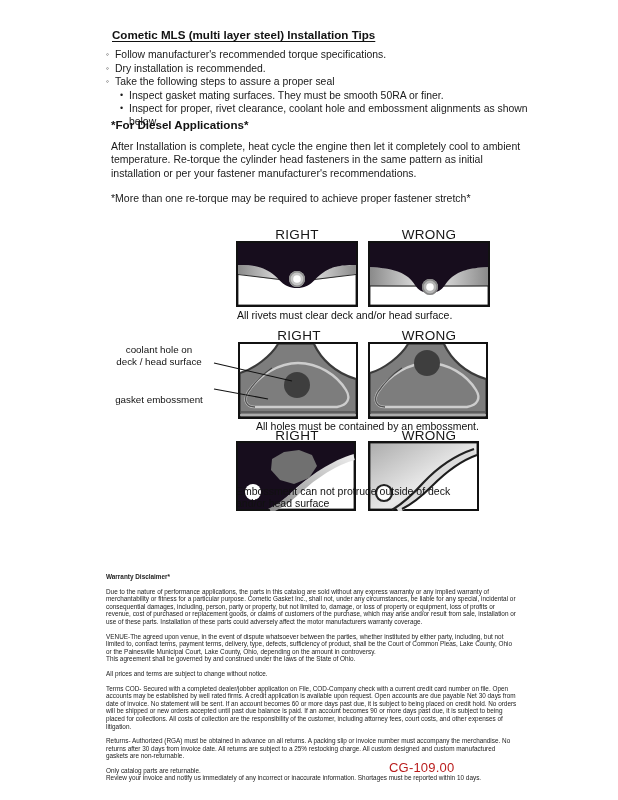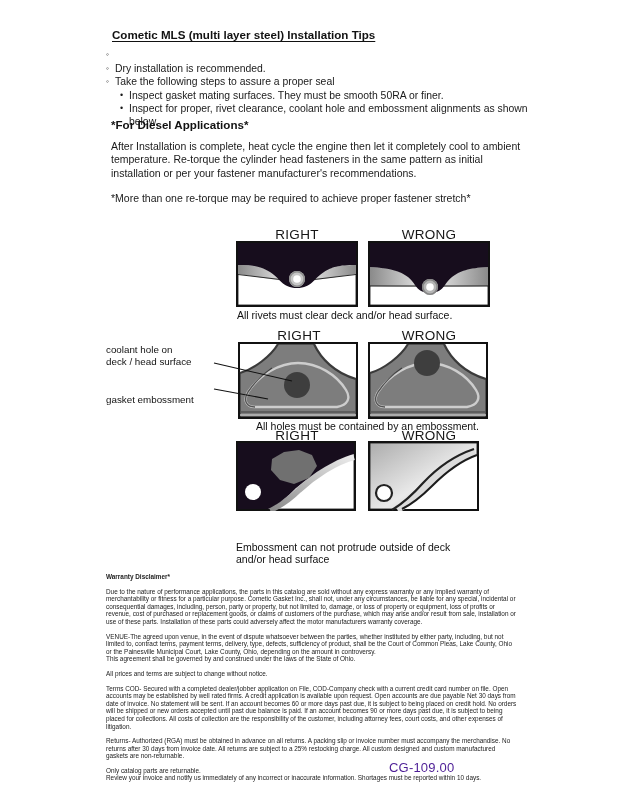--- a/index.html
+++ b/index.html
@@ -26,40 +26,41 @@
   
   .diesel-section { left:111px; top:118px; width:414px; }
   .diesel-head { font-size:11.6px; font-weight:bold; margin:0 0 9px; color:#111; }
   .diesel-section p { margin:0 0 12px; font-size:10.5px; line-height:13.3px; }
 
   
   .rw-label { position:absolute; width:122px; text-align:center; font-size:13.5px;
               letter-spacing:.3px; color:#161616; }
   .panel { position:absolute; }
   .cap { position:absolute; font-size:10.5px; line-height:11.5px; color:#111; }
-  .side-label { position:absolute; left:106px; width:106px; text-align:left;
+  .side-label { position:absolute; left:106px; width:106px; text-align:center;
                 font-size:9.8px; line-height:11.5px; color:#111; }
   .leader-svg { position:absolute; left:210px; top:355px; pointer-events:none; }
 
   
   .legal-section { left:106px; top:573px; width:412px; font-size:6.4px;
                    line-height:7.6px; color:#222; }
   .legal-section p { margin:0 0 7px; }
   .legal-head { font-weight:bold; }
 
-  .footer-code { left:389px; top:760px; font-size:13px; color:#4c1d95; letter-spacing:.2px; }
+  .footer-code { left:389px; top:760px; font-size:13px; color:#b91c1c; letter-spacing:.2px; }
 </style>
 </head>
 <body>
 
 <div class="abs tips-section">
   <h1 class="page-title">Cometic MLS (multi layer steel) Installation Tips</h1>
   <ul class="tips">
     <li class="tip">
       <span class="marker">◦</span>
+      <span>Follow manufacturer's recommended torque specifications.</span>
     </li>
     <li class="tip">
       <span class="marker">◦</span>
       <span>Dry installation is recommended.</span>
     </li>
     <li class="tip">
       <span class="marker">◦</span>
       <span>Take the following steps to assure a proper seal</span>
     </li>
     <li class="tip sub">
@@ -189,21 +190,21 @@
     </linearGradient>
   </defs>
   <rect x="1.2" y="1.2" width="108.6" height="67.6" fill="url(#band3)" stroke="#111" stroke-width="2.4"></rect>
   <path d="M29 68 C41 62 51 52 59 44 C73 29 89 17 107 11" fill="none" stroke="#dcdcdc" stroke-width="8"></path>
   <path d="M24 69 C37 61 47 51 55 42 C69 27 85 15 106 8" fill="none" stroke="#222" stroke-width="2.2"></path>
   <path d="M34 68 C46 62 56 53 64 45 C78 31 92 20 109 14 V68 Z" fill="#ffffff"></path>
   <path d="M34 68 C46 62 56 53 64 45 C78 31 92 20 109 14" fill="none" stroke="#1c1c1c" stroke-width="2"></path>
   <circle cx="16" cy="52" r="8" fill="#ffffff" stroke="#222" stroke-width="2.2"></circle>
 </svg>
 
-<div class="abs cap" style="left:236px;top:542px;width:260px;">
+<div class="abs cap" style="left:236px;top:486px;width:260px;">
   <div>Embossment can not protrude outside of deck</div>
   <div>and/or head surface</div>
 </div>
 
 <div class="abs legal-section">
   <p class="legal-head">Warranty Disclaimer*</p>
   <p>Due to the nature of performance applications, the parts in this catalog are sold without any express warranty or any implied warranty of merchantability or fitness for a particular purpose.  Cometic Gasket Inc., shall not, under any circumstances, be liable for any special, incidental or consequential damages, including, person, party or property, but not limited to, damage, or loss of property or equipment, loss of profits or revenue, cost of purchased or replacement goods, or claims of customers of the purchase, which may arise and/or result from sale, installation or use of these parts.  Installation of these parts could adversely affect the motor manufacturers warranty coverage.</p>
   <p>
     <span>VENUE-The agreed upon venue, in the event of dispute whatsoever between the parties, whether instituted by either party, including, but not limited to, contract terms, payment terms, delivery, type, defects, sufficiency of product, shall be the Court of Common Pleas, Lake County, Ohio or the Painesville Municipal Court, Lake County, Ohio, depending on the amount in controversy.</span><br>
     <span>This agreement shall be governed by and construed under the laws of the State of Ohio.</span>

